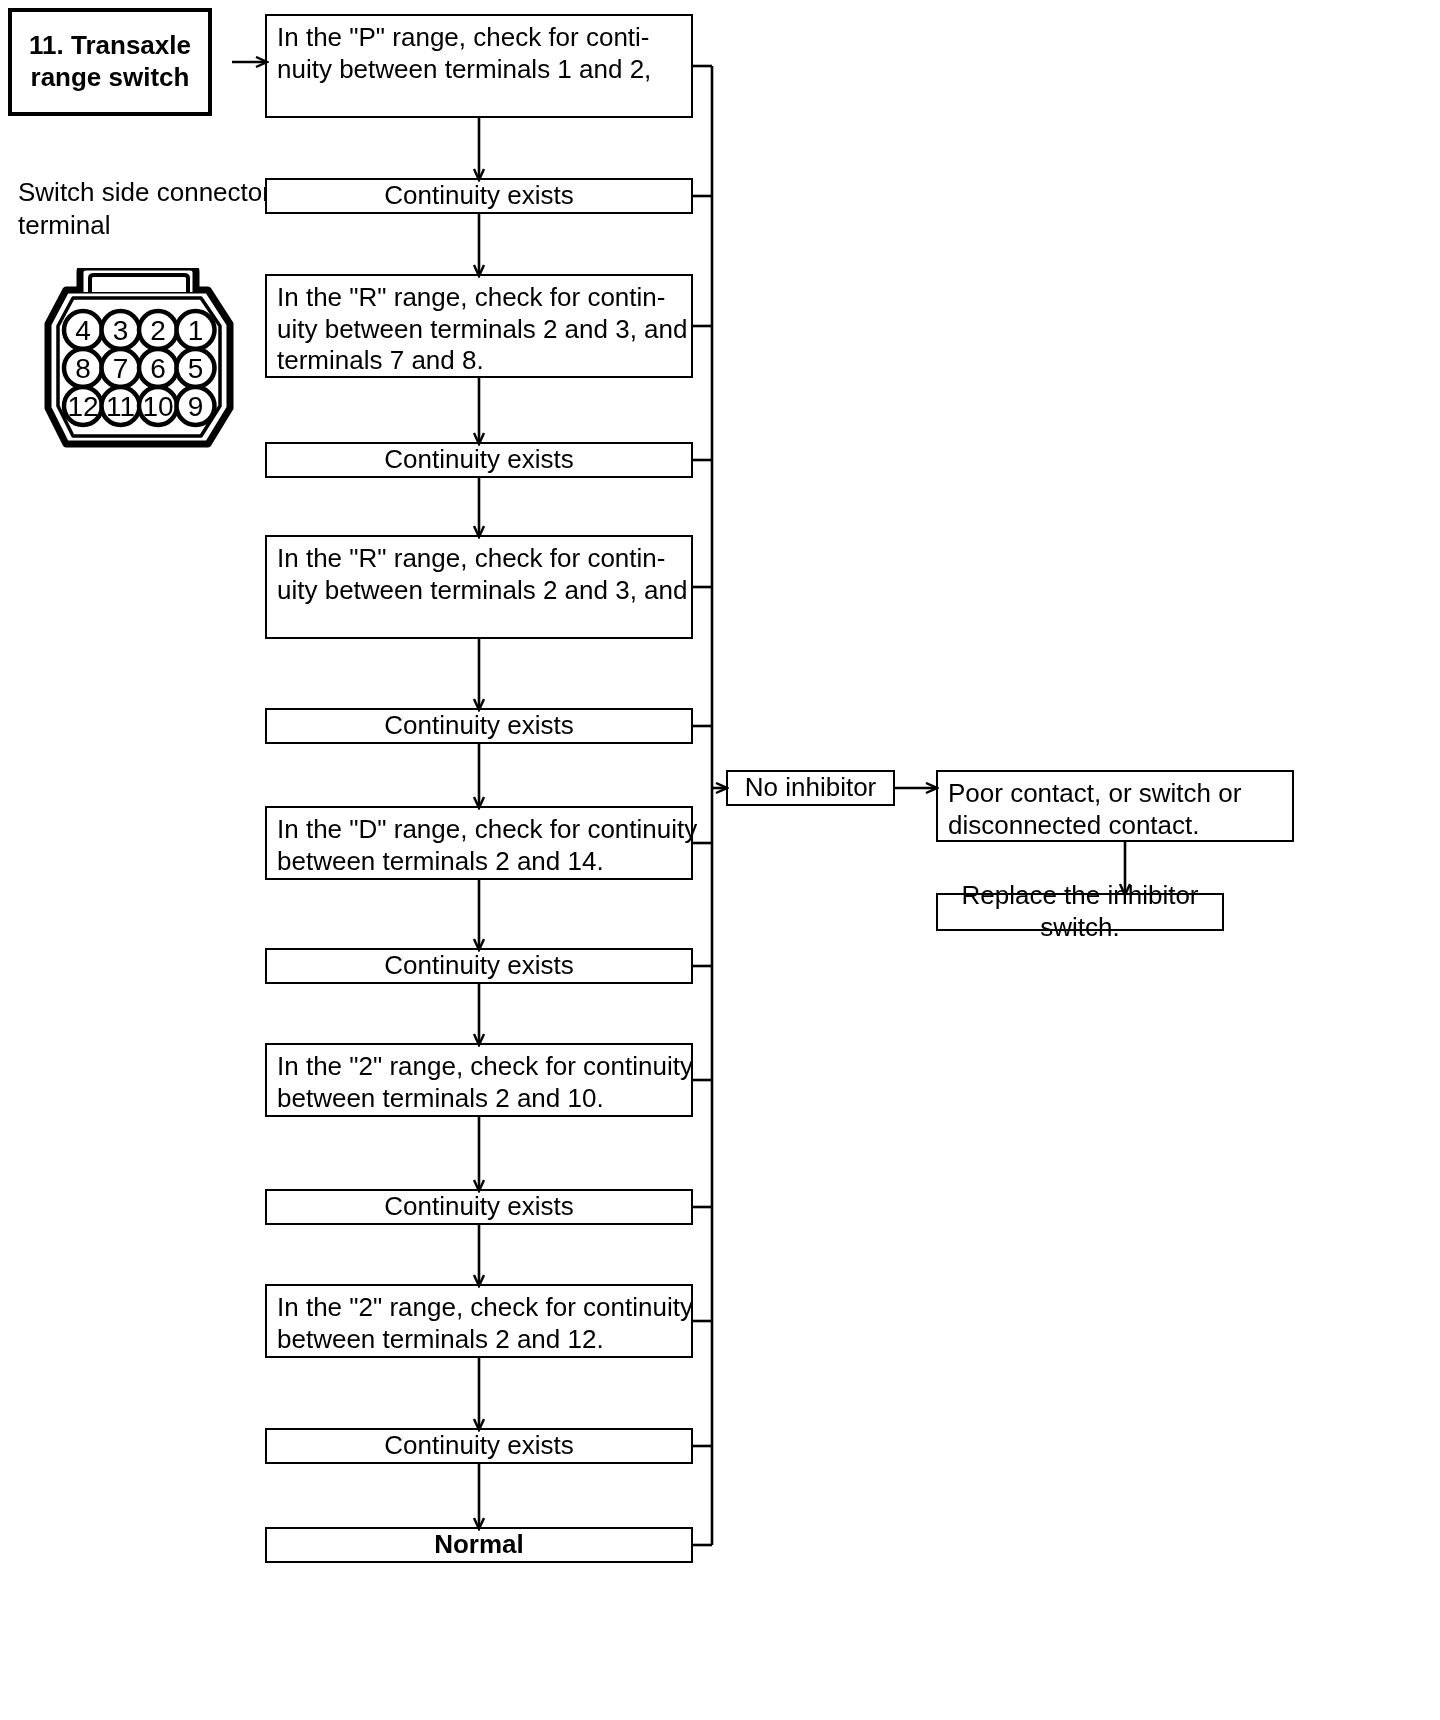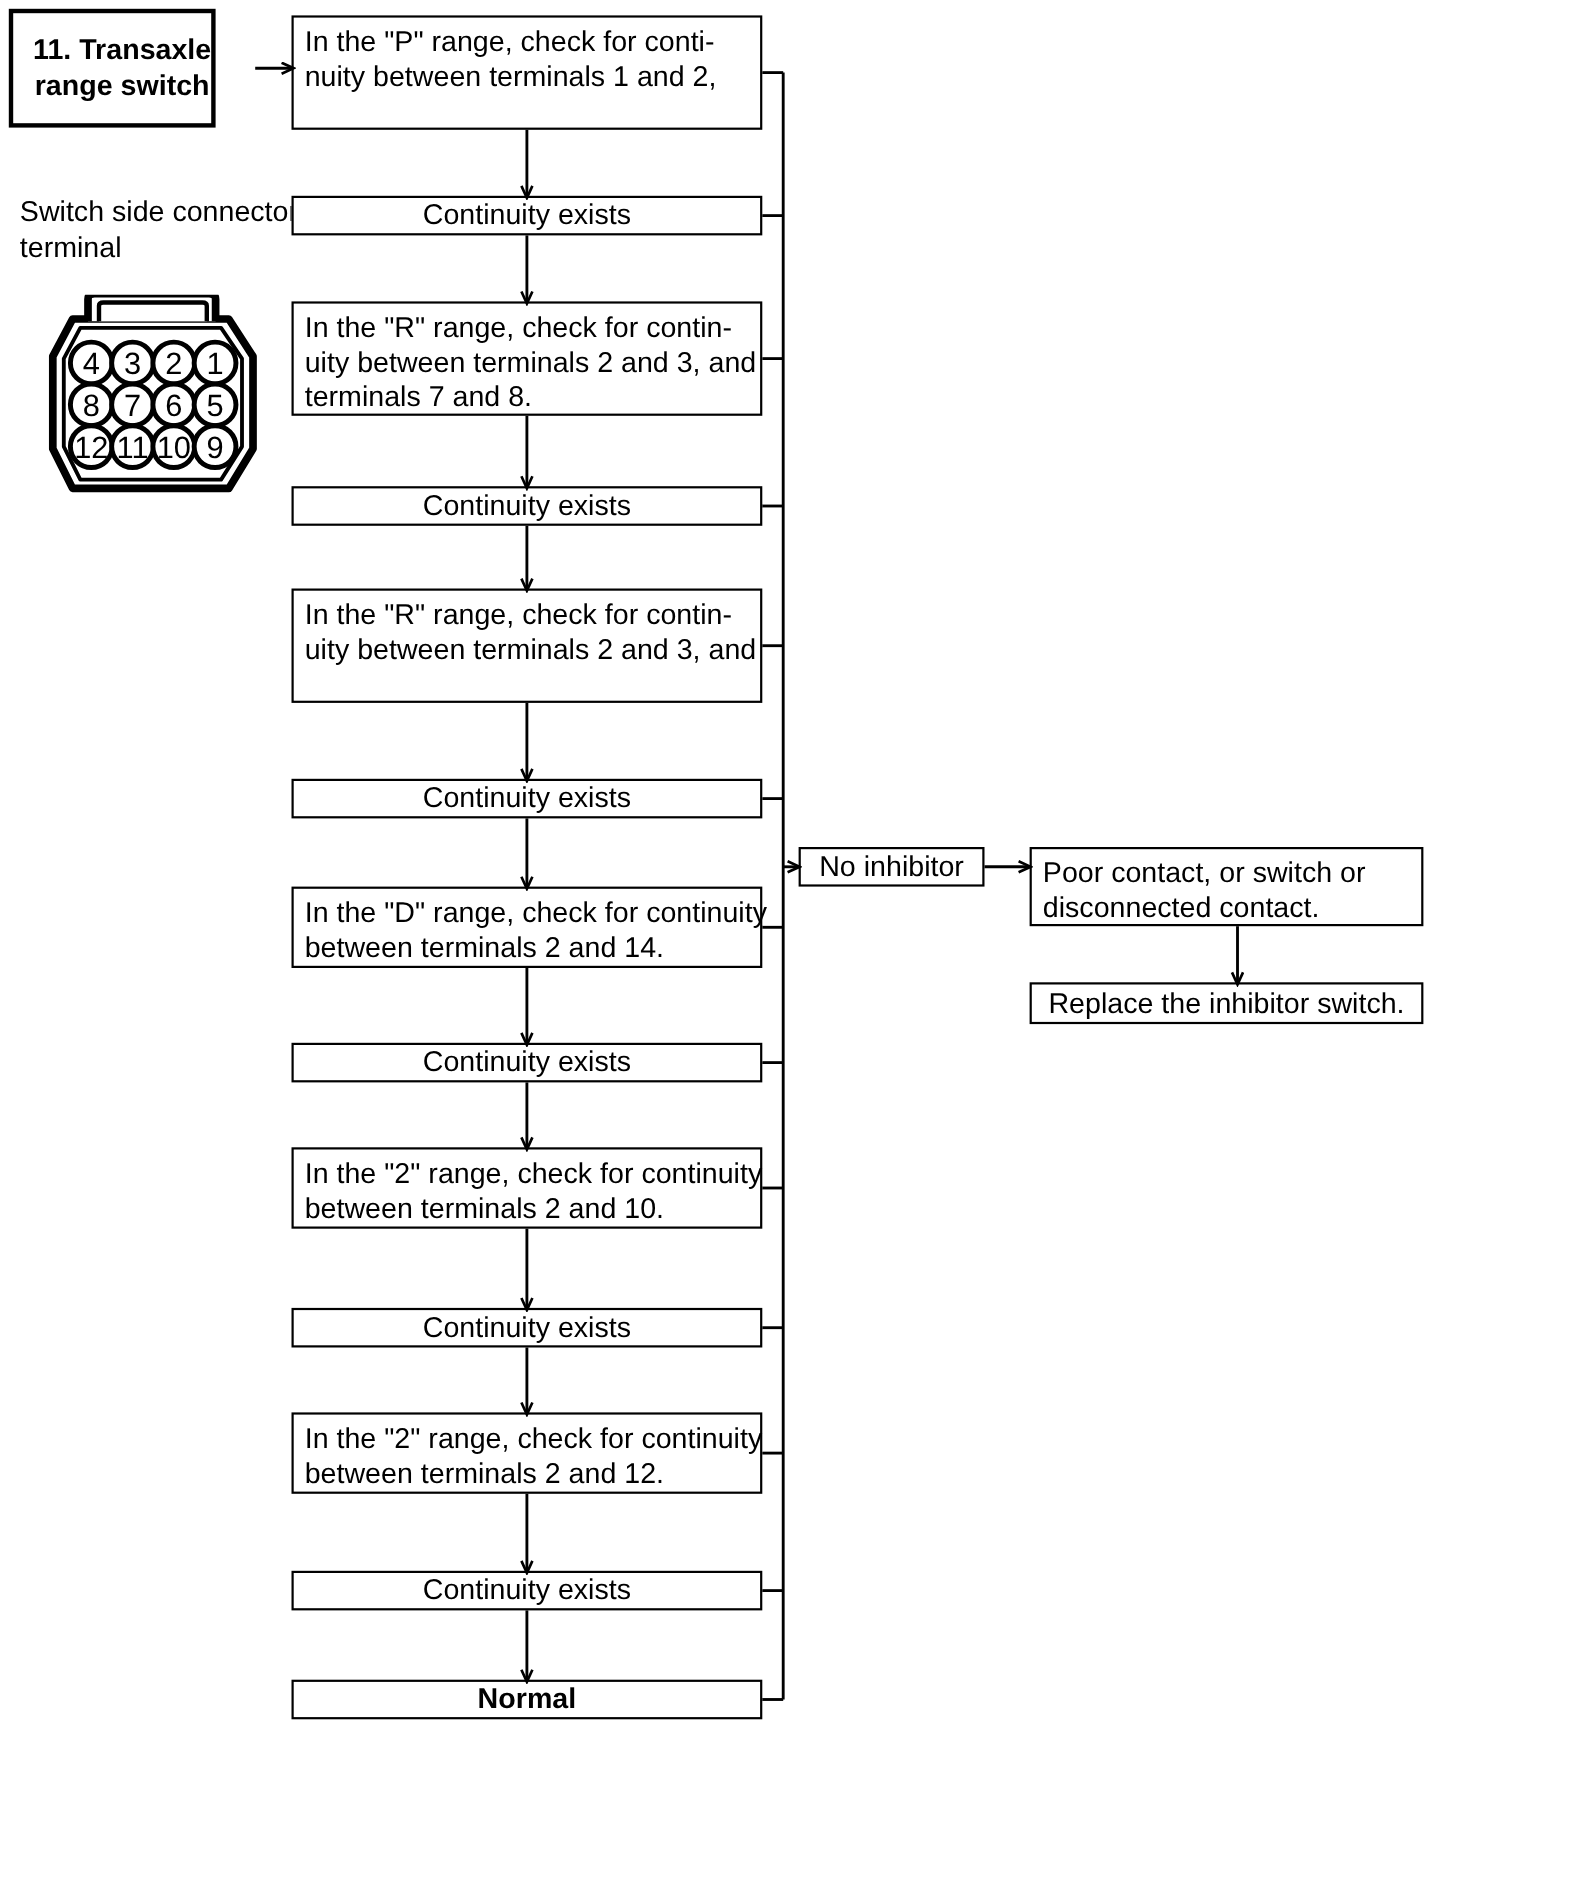--- a/index.html
+++ b/index.html
@@ -59,21 +59,21 @@
   svg.conn {
     position: absolute;
   }
   .txt-line { display: block; white-space: pre; }
 </style>
 </head>
 <body>
 
 <div id="canvas">
 
-  <div class="box thick center-text" id="title-box" style="left:8px; top:8px; width:188px; height:108px;justify-content:flex-end;">
+  <div class="box thick center-text" id="title-box" style="left:8px; top:8px; width:204px; height:108px;">
     <div style="text-align:center;">
       <span class="txt-line bold">11. Transaxle</span>
       <span class="txt-line bold">range switch</span>
     </div>
   </div>
 
   <div class="label" style="left:18px; top:176px; width:250px;">
     <span class="txt-line">Switch side connector</span>
     <span class="txt-line">terminal</span>
   </div>
@@ -166,21 +166,21 @@
 
   <div class="box center-text" id="no-continuity-box" style="left:726px; top:770px; width:169px; height:36px;">
     <span>No inhibitor</span>
   </div>
 
   <div class="box box-pad" id="poor-contact-box" style="left:936px; top:770px; width:358px; height:72px;">
     <span class="txt-line">Poor contact, or switch or</span>
     <span class="txt-line">disconnected contact.</span>
   </div>
 
-  <div class="box center-text" id="replace-switch-box" style="left:936px; top:893px; width:358px; height:38px;align-items:flex-end;">
+  <div class="box center-text" id="replace-switch-box" style="left:936px; top:893px; width:288px; height:38px;">
     <span>Replace the inhibitor switch.</span>
   </div>
 
   <svg class="overlay" id="lines" viewBox="0 0 1440 1720">
     <defs>
       <marker id="arrow" markerWidth="14" markerHeight="14" refX="11" refY="6" orient="auto" markerUnits="userSpaceOnUse">
         <path d="M 1 1 L 12 6 L 1 11" fill="none" stroke="#000" stroke-width="2.4"></path>
       </marker>
     </defs>
     <g id="line-group" stroke="#000" stroke-width="2.6" fill="none">

